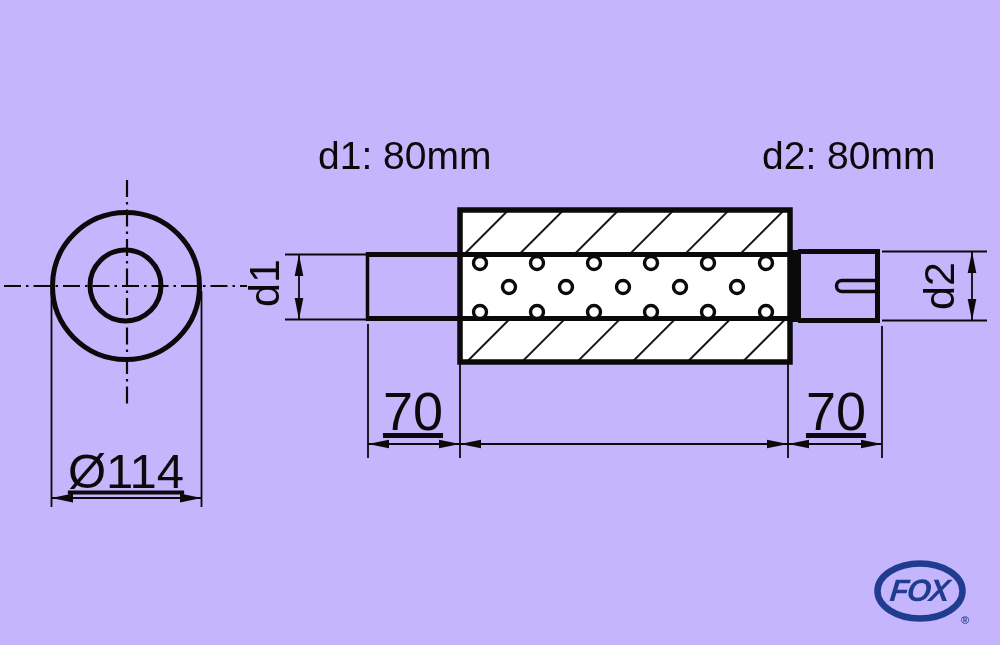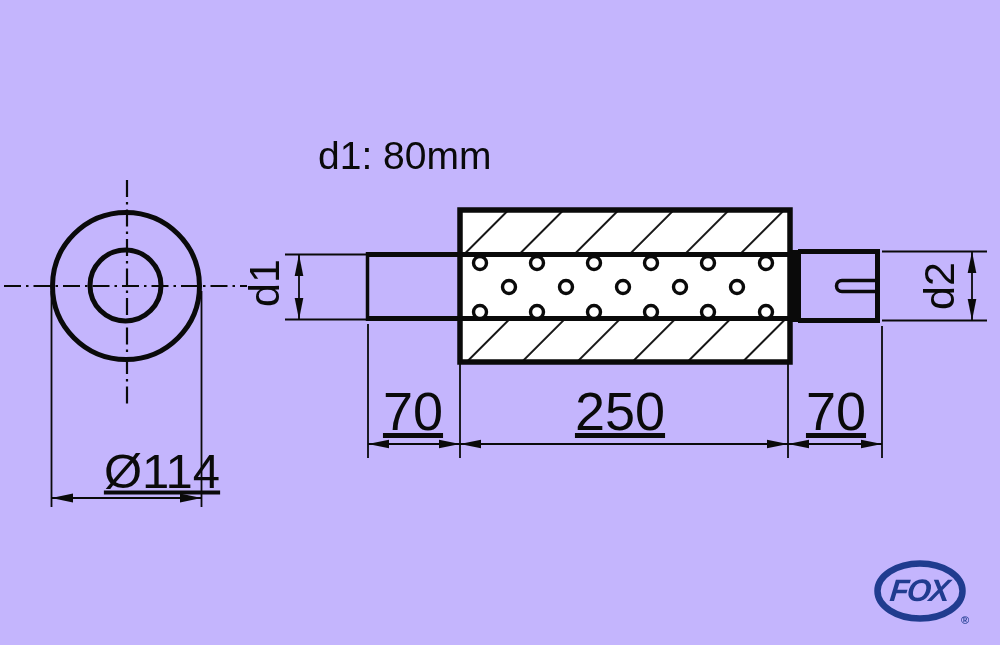--- a/index.html
+++ b/index.html
@@ -5,21 +5,21 @@
   html,body{margin:0;padding:0;background:#ffffff;}
   #canvas{
     position:relative;width:1000px;height:645px;background:#c4b5fd;overflow:hidden;
     font-family:"Liberation Sans", sans-serif;color:#0a0a0a;padding-left:12px;
   }
   .txt{position:absolute;white-space:nowrap;color:#0a0a0a;line-height:1;}
   .center{transform:translate(-50%,-50%);text-decoration:underline;}
   .rot90{transform:translate(-50%,-50%) rotate(-90deg);}
   .toplabel{font-size:39px;}
   .dimnum{font-size:54px;}
-  .dianum{font-size:49px;margin-left:36px;}
+  .dianum{font-size:49px;}
   .pipedim{font-size:43px;}
   svg.linework{position:absolute;left:0;top:0;}
   .logo{position:absolute;left:872px;top:554px;width:104px;height:76px;color:#203c8f;}
   .logo svg{position:absolute;left:0;top:0;}
   .logo .fox-text{
     position:absolute;left:47px;top:37px;transform:translate(-50%,-50%) skewX(-6deg);
     font-weight:bold;font-style:italic;font-size:31px;letter-spacing:-2px;
   }
   .logo .rsign{position:absolute;left:89px;top:60px;font-size:11px;font-weight:bold;}
 </style>
@@ -126,25 +126,25 @@
     <g stroke="#0a0a0a" stroke-width="1.8" fill="#0a0a0a">
       <line x1="882" y1="251.5" x2="987" y2="251.5"></line>
       <line x1="882" y1="320.5" x2="987" y2="320.5"></line>
       <line x1="972" y1="251.5" x2="972" y2="320.5"></line>
       <polygon points="972,251.5 967.7,273 976.3,273" stroke="none"></polygon>
       <polygon points="972,320.5 967.7,299 976.3,299" stroke="none"></polygon>
     </g>
   </svg>
 
   <span class="txt toplabel" style="left:318px;top:136px;">d1: 80mm</span>
+  <span class="txt toplabel" style="left:762px;top:136px;">d2: 80mm</span>
 
   <span class="txt dianum center" style="left:126px;top:471px;">Ø114</span>
 
   <span class="txt dimnum center" style="left:413px;top:411px;">70</span>
-  <span class="txt dimnum center" style="left:620px;top:411px;">250</span>
   <span class="txt dimnum center" style="left:836px;top:411px;">70</span>
 
   <span class="txt pipedim rot90" style="left:264px;top:283px;">d1</span>
   <span class="txt pipedim rot90" style="left:939px;top:286px;">d2</span>
 
   <div class="logo" style="color: rgb(32, 60, 143);">
     <svg width="104" height="76" viewBox="0 0 104 76">
       <ellipse cx="48" cy="37" rx="42.5" ry="27.5" fill="none" stroke="currentColor" stroke-width="6.5"></ellipse>
     </svg>
     <span class="fox-text">FOX</span>

